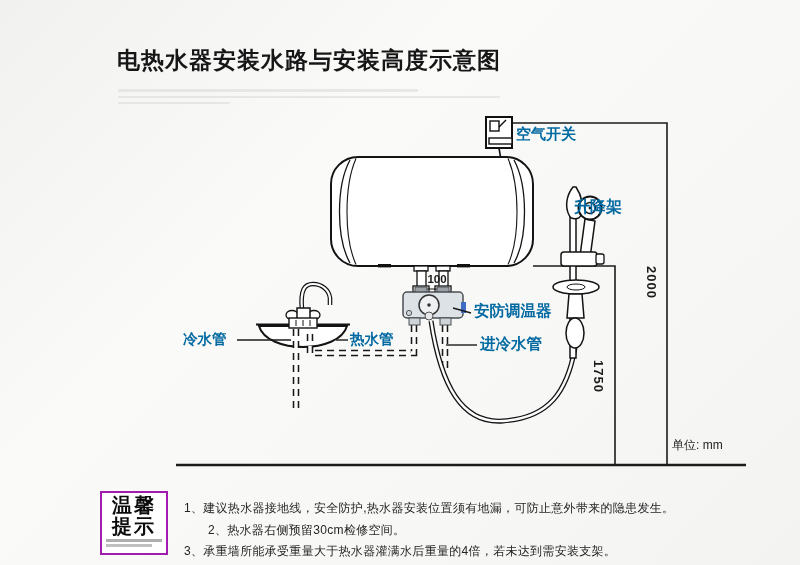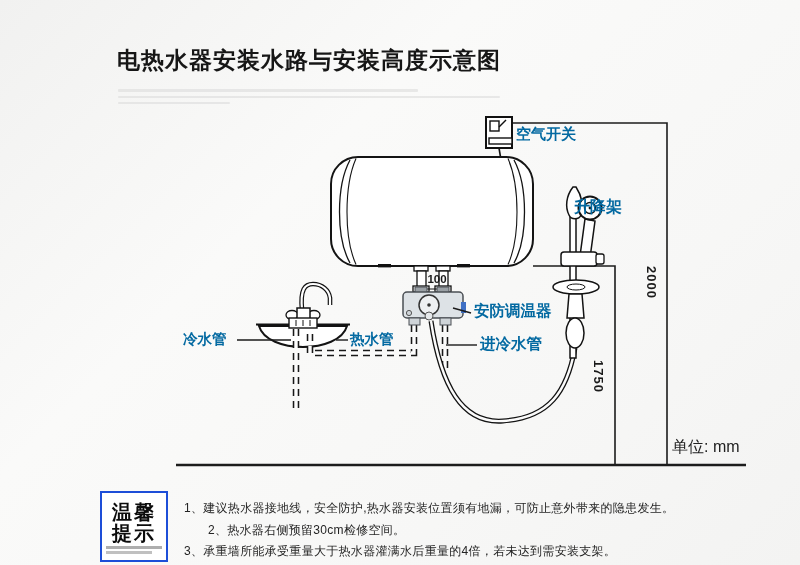--- a/index.html
+++ b/index.html
@@ -16,25 +16,25 @@
   .lbl-rack{left:574px;top:165px;font-size:16px;margin-top:32px;}
   .lbl-thermo{left:474px;top:301px;font-size:15.5px;}
   .lbl-inlet{left:480px;top:334px;font-size:15.5px;}
   .lbl-cold{left:183px;top:330px;font-size:14.5px;}
   .lbl-hot{left:350px;top:330px;font-size:14.5px;text-align:right;}
   .dim{font-weight:bold;color:#1a1a1a;}
   .dim-100{left:419px;top:273px;font-size:11.5px;width:36px;text-align:center;}
   .dim-vert{writing-mode:vertical-rl;font-size:13px;letter-spacing:1px;}
   .dim-2000{left:644px;top:266px;}
   .dim-1750{left:591px;top:360px;}
-  .unit{left:672px;top:437px;font-size:16px;color:#222;}
+  .unit{left:672px;top:437px;font-size:12px;color:#222;}
   svg{position:absolute;left:0;top:0;}
   
-  .tipbox{left:100px;top:491px;width:64px;height:58px;border:2px solid #1d4ed8;background:#fff;
-          text-align:center;padding-top:9px;box-sizing:content-box;}
+  .tipbox{left:100px;top:491px;width:64px;height:58px;border:2px solid #a21caf;background:#fff;
+          text-align:center;padding-top:2px;box-sizing:content-box;}
   .tipbox .big{font-size:20px;font-weight:900;line-height:21px;letter-spacing:2px;color:#0c0c0c;}
   .tipbox .mini{height:3px;background:#9a9a9a;margin:2px 4px 0 4px;opacity:.8;}
   .tipbox .mini2{height:3px;background:#b0b0b0;margin:2px 14px 0 4px;opacity:.8;}
   .tip{left:184px;font-size:12px;color:#242424;letter-spacing:.3px;}
   .tip1{top:500px;text-align:center;}
   .tip2{top:522px;margin-left:24px;}
   .tip3{top:543px;}
 </style>
 </head>
 <body>

